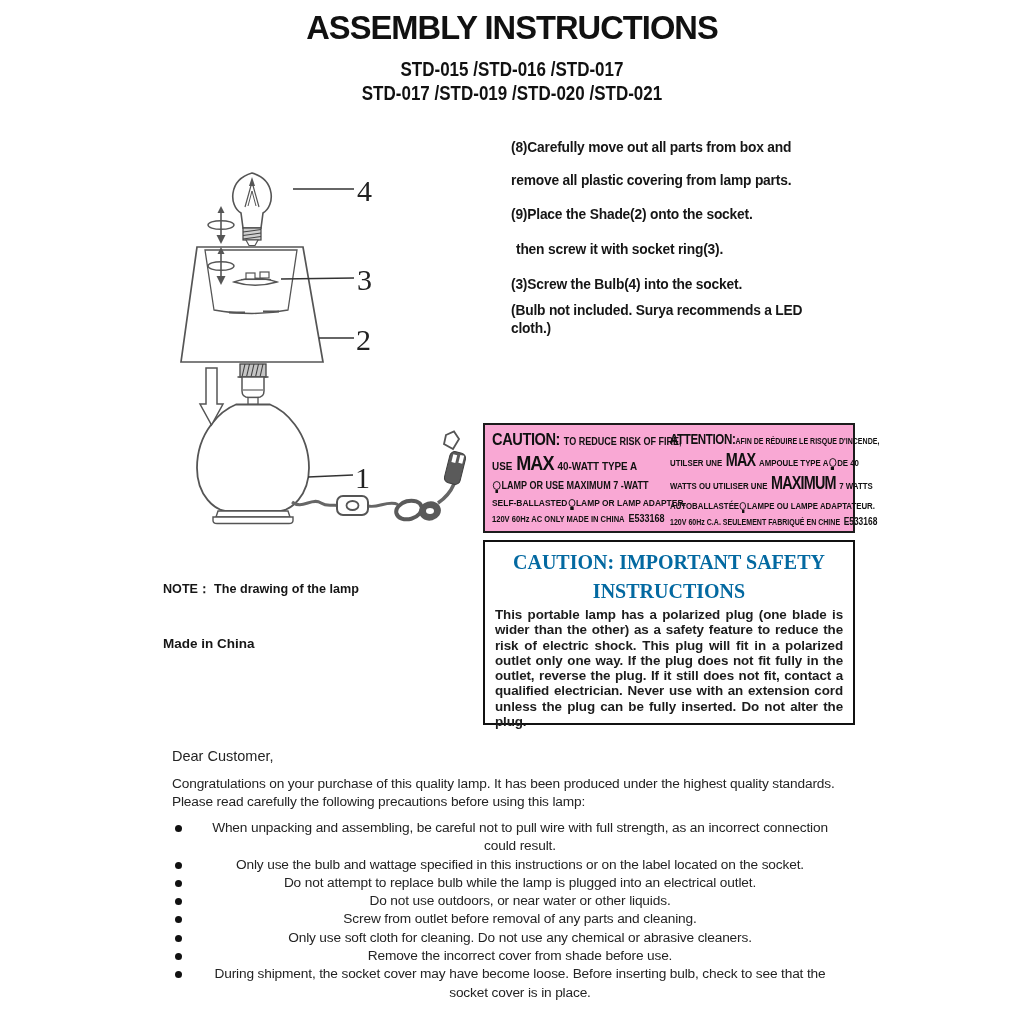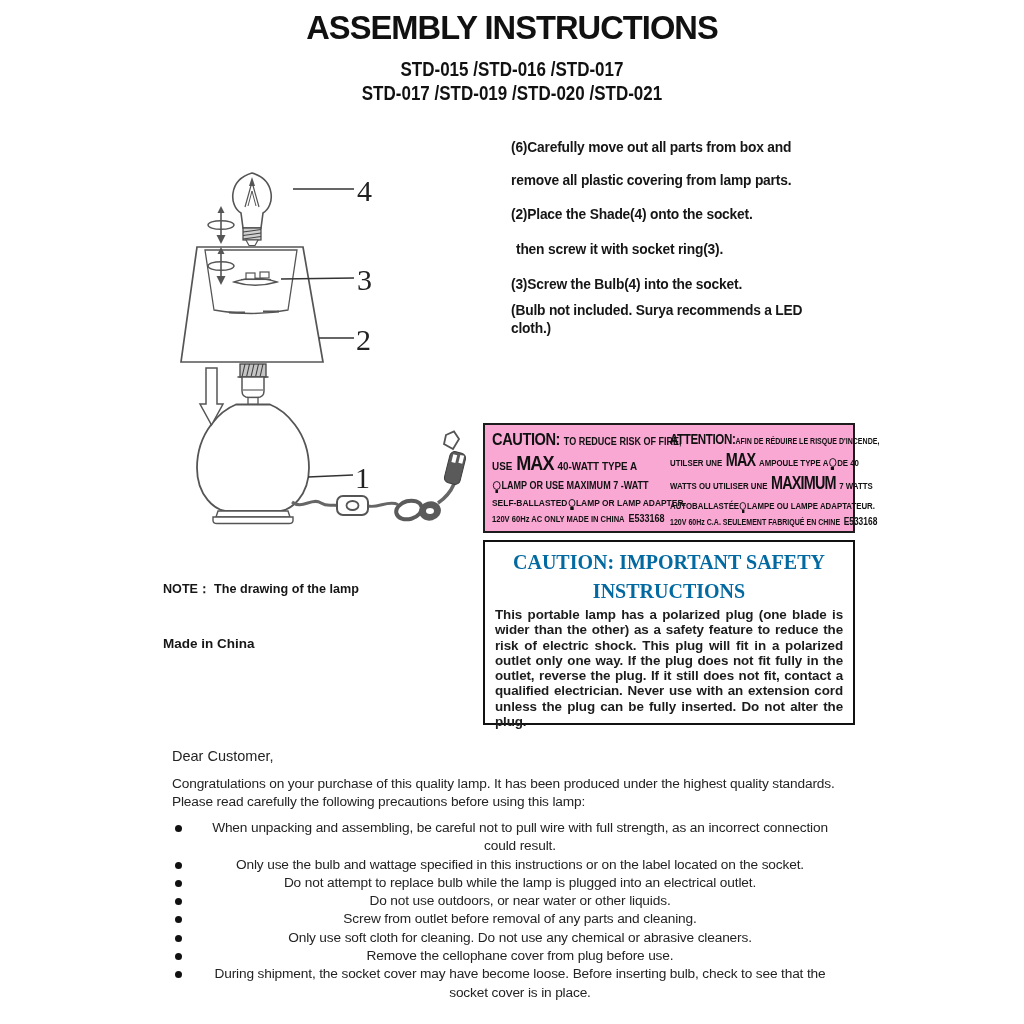--- a/index.html
+++ b/index.html
@@ -167,23 +167,23 @@
       <line x1="308" y1="477" x2="353" y2="475"></line>
     </g>
 
     <text class="pnum" x="357" y="201">4</text>
     <text class="pnum" x="357" y="290">3</text>
     <text class="pnum" x="356" y="350">2</text>
     <text class="pnum" x="355" y="488">1</text>
   </svg>
 
   <div class="steps">
-    <div class="step-line s1">(6)Carefully move out all parts from box and</div>
+    <div class="step-line s1">(8)Carefully move out all parts from box and</div>
     <div class="step-line s2">remove all plastic covering from lamp parts.</div>
-    <div class="step-line s3">(2)Place the Shade(4) onto the socket.</div>
+    <div class="step-line s3">(9)Place the Shade(2) onto the socket.</div>
     <div class="step-line s4">then screw it with socket ring(3).</div>
     <div class="step-line s5">(3)Screw the Bulb(4) into the socket.</div>
     <div class="step-line s6">(Bulb not included. Surya recommends a LED</div>
     <div class="step-line s7">cloth.)</div>
   </div>
 
   <div class="warnlabel">
     <div class="wcol en">
       <div class="wl wl1"><span class="whead">CAUTION:</span> <span class="wsmall">TO REDUCE RISK OF FIRE,</span></div>
       <div class="wl wl2"><span class="wmed">USE</span> <span class="wmax">MAX</span> <span class="wmed">40-WATT TYPE A</span></div>
@@ -214,18 +214,18 @@
   <div class="customer">
     <div class="salutation">Dear Customer,</div>
     <p class="intro">Congratulations on your purchase of this quality lamp. It has been produced under the highest quality standards. Please read carefully the following precautions before using this lamp:</p>
     <ul class="bullets">
       <li><span class="dot"></span><span>When unpacking and assembling, be careful not to pull wire with full strength, as an incorrect connection could result.</span></li>
       <li><span class="dot"></span><span>Only use the bulb and wattage specified in this instructions or on the label located on the socket.</span></li>
       <li><span class="dot"></span><span>Do not attempt to replace bulb while the lamp is plugged into an electrical outlet.</span></li>
       <li><span class="dot"></span><span>Do not use outdoors, or near water or other liquids.</span></li>
       <li><span class="dot"></span><span>Screw from outlet before removal of any parts and cleaning.</span></li>
       <li><span class="dot"></span><span>Only use soft cloth for cleaning. Do not use any chemical or abrasive cleaners.</span></li>
-      <li><span class="dot"></span><span>Remove the cellophane cover from plug before use.</span></li>
+      <li><span class="dot"></span><span>Remove the incorrect cover from shade before use.</span></li>
       <li><span class="dot"></span><span>During shipment, the socket cover may have become loose. Before inserting bulb, check to see that the socket cover is in place.</span></li>
     </ul>
   </div>
 
 </div>
 
 </body></html>

